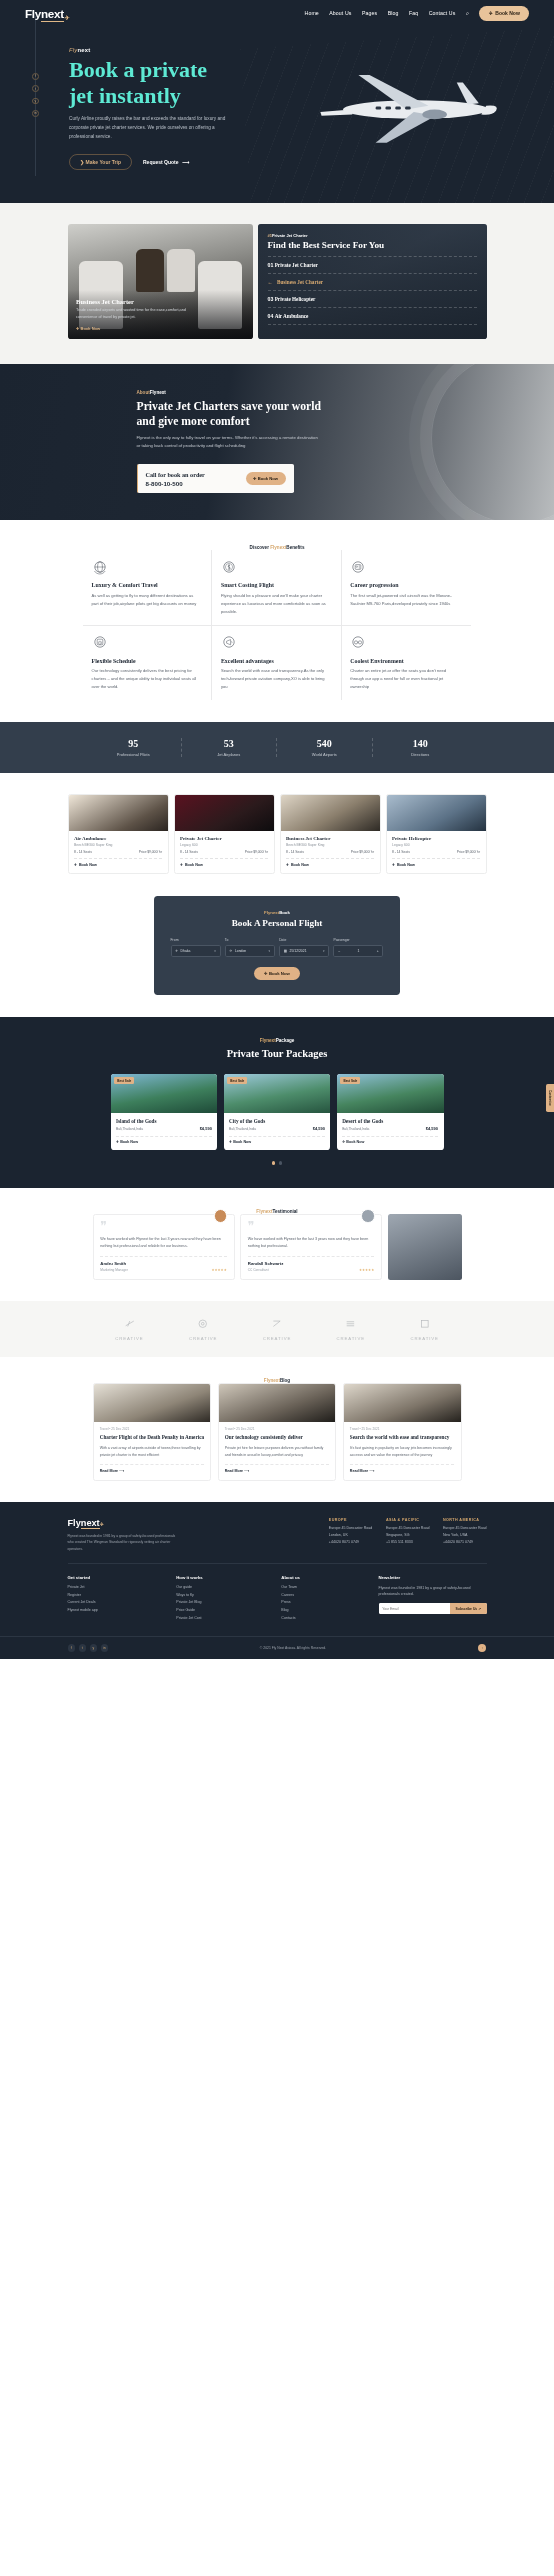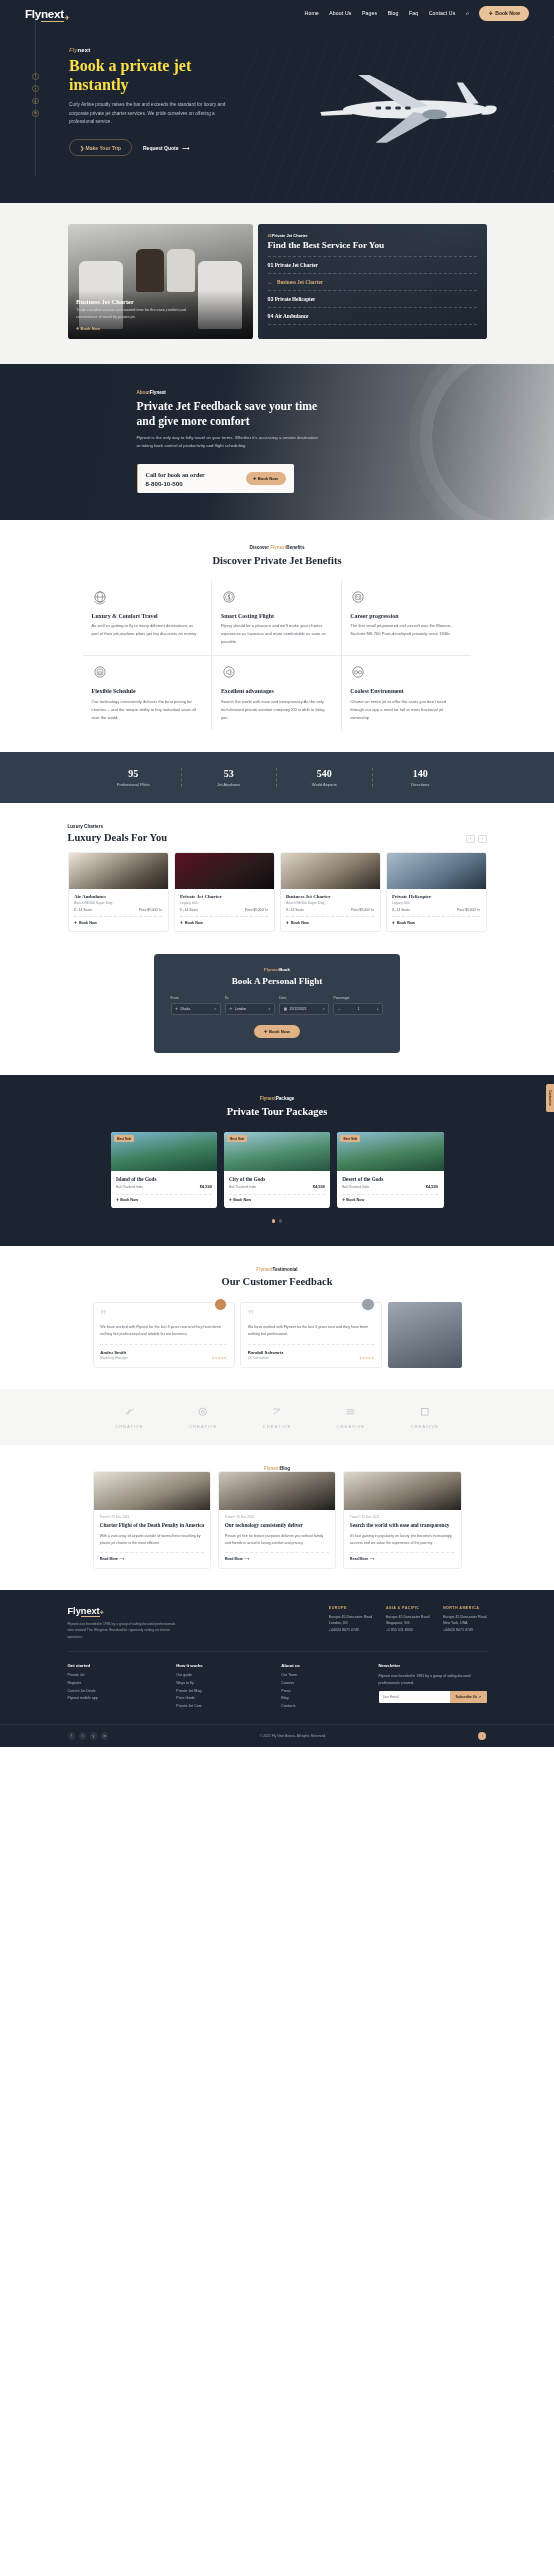--- a/index.html
+++ b/index.html
@@ -15,21 +15,21 @@
   .logo{font-size:11.7px;font-weight:700;color:#fff;letter-spacing:-0.3px;position:relative}
   .logo .nx{border-bottom:1.2px solid #e0b887;padding-bottom:0.6px}
   .logo .pl{color:#e0b887;font-size:6.2px;position:relative;top:1.8px;left:0.6px}
   .menu{display:flex;align-items:center;gap:10.5px}
   .menu a{color:#fff;font-size:5.2px;text-decoration:none;letter-spacing:0.1px}
   .srch{color:#fff;font-size:5.5px}
   .btn-book{background:#e8c39a;color:#2b2116;border:none;border-radius:18.5px;padding:4.3px 9.2px;font-size:5px;font-weight:700;display:flex;align-items:center;gap:2.5px;cursor:pointer}
   .hero-in{padding:26px 0 0 69px;position:relative;z-index:4}
   .eyebrow{color:#d6ab79;font-size:5.9px;font-style:italic;letter-spacing:0.2px}
   .eyebrow b{color:#fff;font-style:normal}
-  h1.hero-t{font-family:"Liberation Serif",serif;color:#fde047;font-size:16px;line-height:1.18;margin:4.3px 0 6.2px;font-weight:700;max-width:160px}
+  h1.hero-t{font-family:"Liberation Serif",serif;color:#5eead4;font-size:22px;line-height:1.18;margin:4.3px 0 6.2px;font-weight:700;max-width:160px}
   .hero-p{color:#b9c0c9;font-size:4.7px;line-height:1.85;max-width:160px}
   .hero-btns{display:flex;align-items:center;gap:11px;margin-top:12.3px}
   .btn-out{border:0.6px solid #a7805180;color:#d9b183;border-radius:18.5px;padding:4.3px 10px;font-size:5px;font-weight:700;background:none;cursor:pointer}
   .btn-txt{color:#fff;font-size:5px;font-weight:700;display:flex;align-items:center;gap:3.7px;cursor:pointer;background:none;border:none}
   .socials{position:absolute;left:32px;top:73px;display:flex;flex-direction:column;gap:5.5px;z-index:5}
   .socials span{width:6.8px;height:6.8px;border:0.6px solid #6a5a45;border-radius:50%;color:#c9a madera;color:#c9a374;font-size:3.4px;display:flex;align-items:center;justify-content:center}
   .hero-line{position:absolute;left:35px;top:16px;width:0.6px;height:160px;background:#313c4a;z-index:3}
   .plane{position:absolute;right:12.3px;top:37px;width:259px;height:129px;z-index:2}
 
   
@@ -272,35 +272,34 @@
       <div class="svc-item"><span>03</span> <span style="font-family:'Liberation Serif',serif">Private Helicopter</span></div>
       <div class="svc-item" style="border-bottom:0.6px dashed #ffffff35"><span>04</span> <span style="font-family:'Liberation Serif',serif">Air Ambulance</span></div>
     </div>
   </div>
 </section>
 
 <section class="about">
   <div class="rings"></div>
   <div class="about-in">
     <div class="eyebrow2"><span>About</span><b>Flynext</b></div>
-    <h2>Private Jet Feedback save your time and give more comfort</h2>
+    <h2>Private Jet Charters save your world and give more comfort</h2>
     <p>Flynext is the only way to fully travel on your terms. Whether it's accessing a remote destination or taking back control of productivity and flight scheduling</p>
     <div class="callcard">
       <div>
         <h5>Call for book an order</h5>
         <div class="ph">8-800-10-500</div>
       </div>
       <button class="cc-btn">✈ <span>Book Now</span></button>
     </div>
   </div>
 </section>
 
 <section class="benefits">
   <div class="sec-eyebrow"><span>Discover </span><i>Flynext</i><span>Benefits</span></div>
-  <h2 class="sec-title">Discover Private Jet Benefits</h2>
   <div class="bgrid">
     <div class="bcell">
       <svg class="bic" viewBox="0 0 40 40">
           <circle cx="20" cy="20" r="13" fill="none" stroke="#1b2430" stroke-width="1.2"></circle>
           <ellipse cx="20" cy="20" rx="6" ry="13" fill="none" stroke="#1b2430" stroke-width="1"></ellipse>
           <path d="M7 20h26M6 30a16 16 0 0027 0" fill="none" stroke="#1b2430" stroke-width="1"></path>
         </svg>
       <h4>Luxury &amp; Comfort Travel</h4>
       <p>As well as getting to fly to many different destinations as part of their job,airplane pilots get big discounts on money</p>
     </div>
@@ -370,30 +369,20 @@
         <div class="slab">World Airports</div>
       </div>
     <div class="scell">
         <div class="snum">140</div>
         <div class="slab">Directions</div>
       </div>
   </div>
 </section>
 
 <section class="deals">
-  <div class="deals-head">
-    <div>
-      <div class="lab">Luxury Charters</div>
-      <h2>Luxury Deals For You</h2>
-    </div>
-    <div class="arrows">
-      <button>‹</button>
-      <button>›</button>
-    </div>
-  </div>
   <div class="dgrid">
     <div class="dcard">
       <div class="dimg" style="background:linear-gradient(150deg,#efe6d8,#5d5247 70%,#2a2420)"></div>
       <div class="dbody">
           <h4>Air Ambulance</h4>
           <div class="dsub">Beech BE300 Super King</div>
           <div class="dmeta">
             <span>8 - 14 Seats</span>
             <span>Price:$9,000/ hr</span>
           </div>
@@ -526,21 +515,20 @@
     </div>
   </div>
   <div class="dots">
       <i class="on"></i>
       <i></i>
     </div>
 </section>
 
 <section class="testi">
   <div class="sec-eyebrow"><i style="color:#d6a86e;font-style:normal">Flynext</i><b>Testimonial</b></div>
-  <h2 class="sec-title">Our Customer Feedback</h2>
   <div class="tgrid">
     <div class="tcard">
       <div class="tav"></div>
       <div class="quo">❞</div>
       <p>We have worked with Flynext for the last 3 years now and they have been nothing but professional and reliable for our business.</p>
       <div class="tfoot">
           <div>
             <div class="tname">Andru Smith</div>
             <div class="trole">Marketing Manager</div>
           </div>

